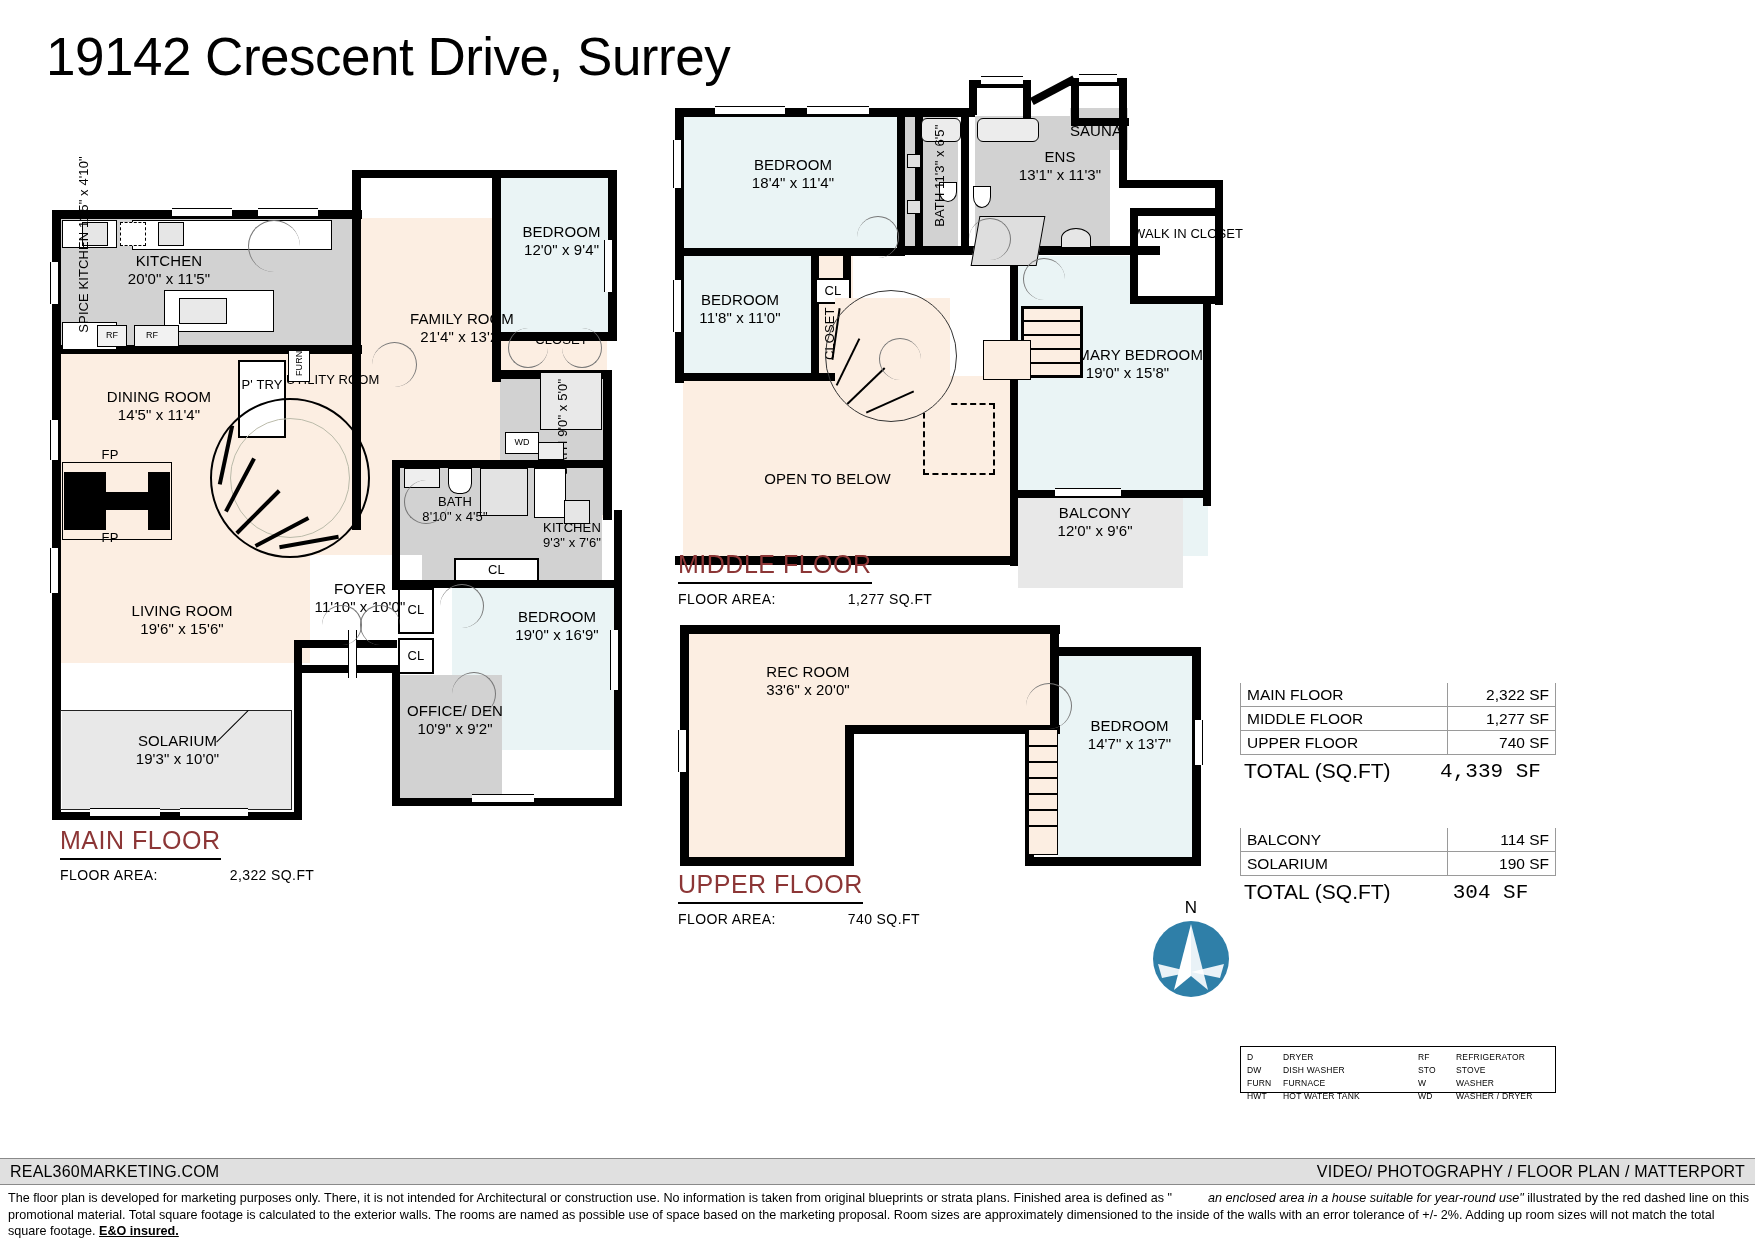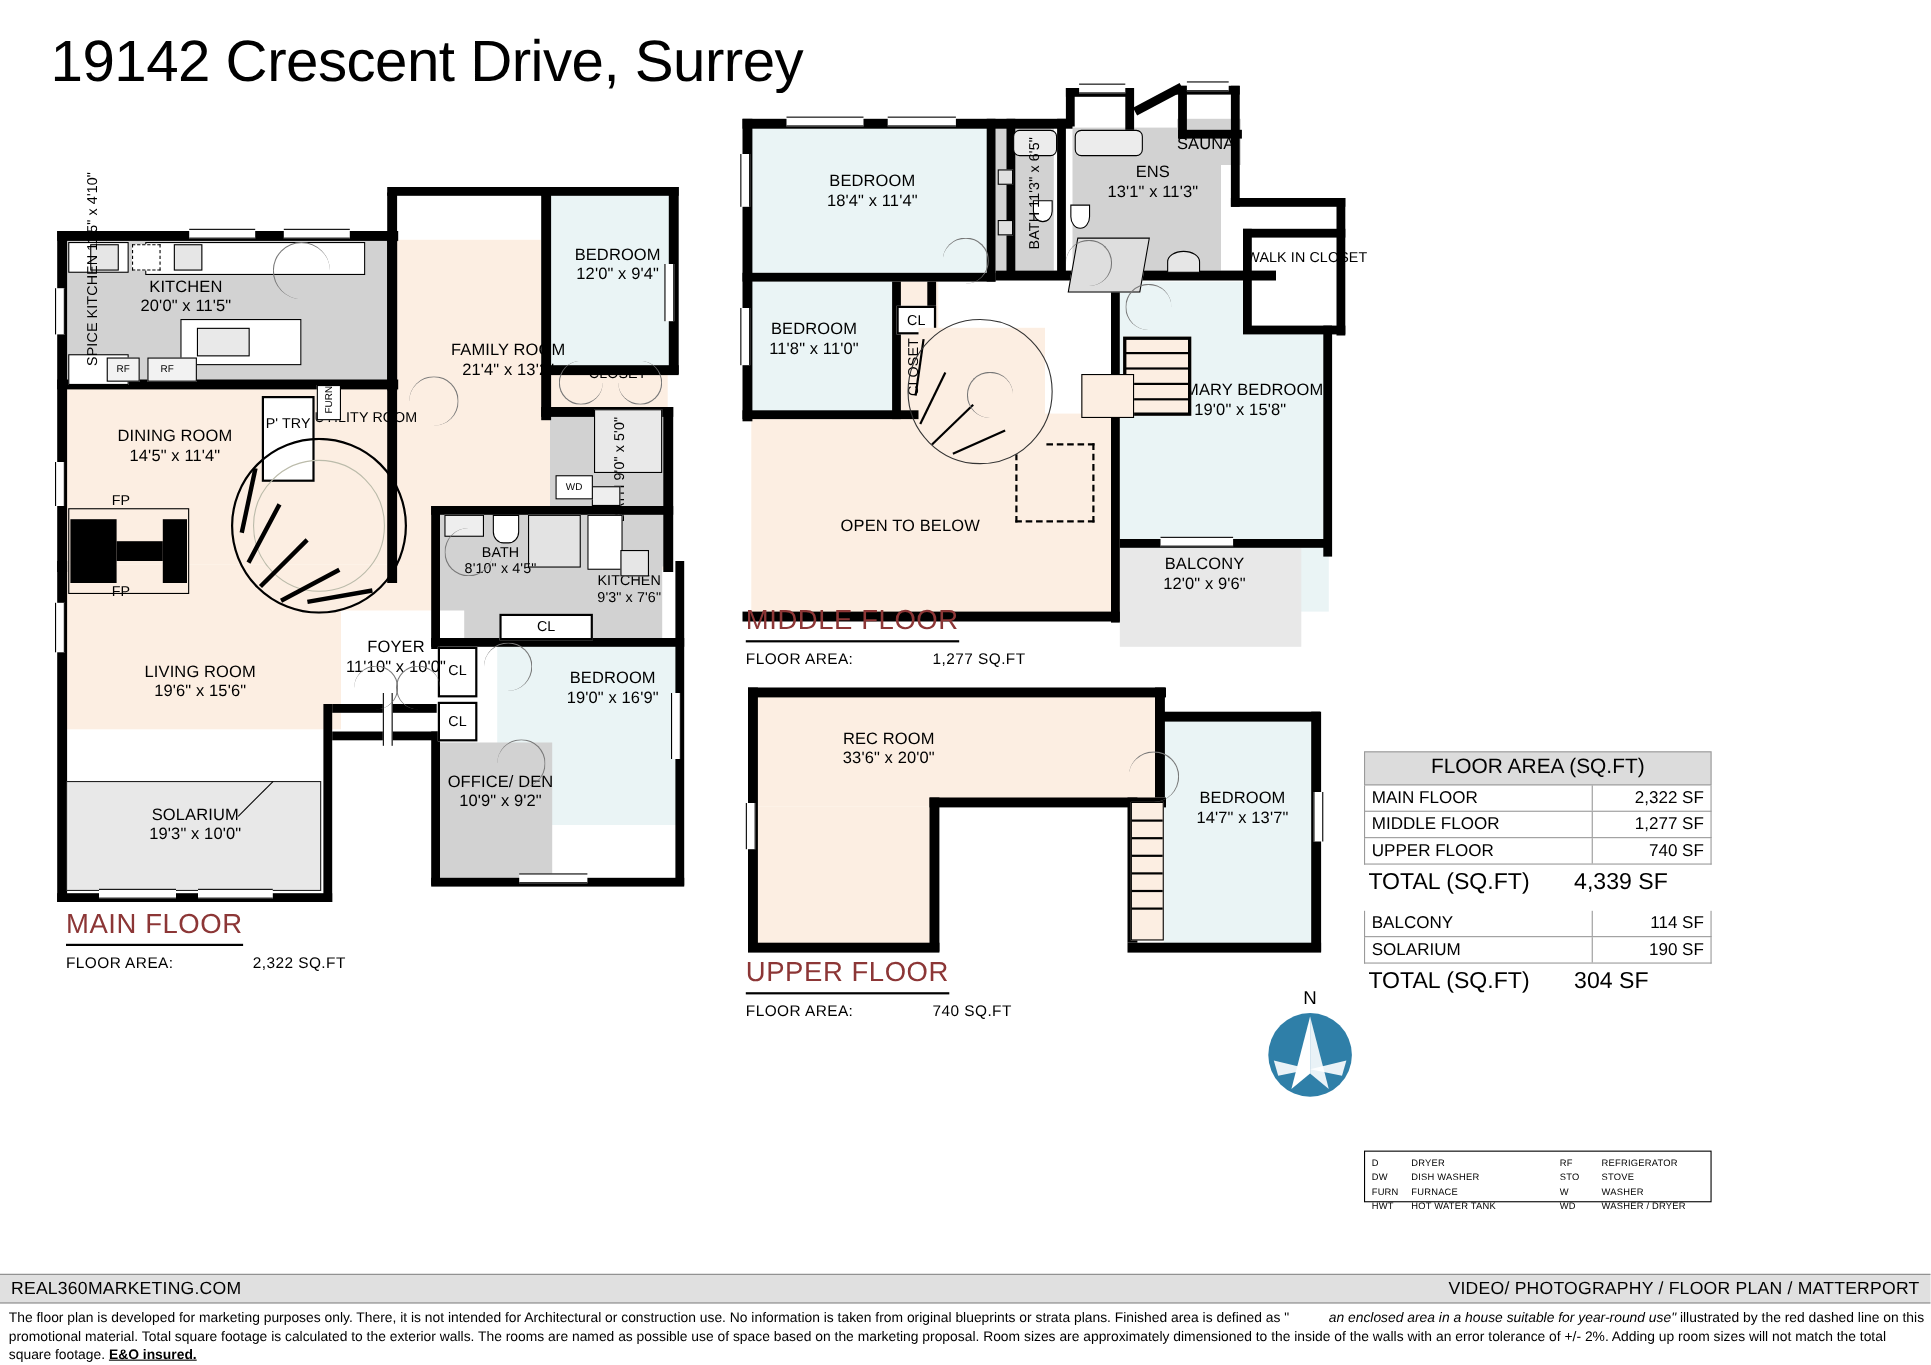--- a/index.html
+++ b/index.html
@@ -78,21 +78,21 @@
   .area-table .row .v {
     width:108px; text-align:right; padding-right:6px; font-size:15.5px;
     border-left:1px solid #9a9a9a; height:100%;
     display:flex; align-items:center; justify-content:flex-end;
   }
   .area-table .tot {
     display:flex; align-items:center; margin-top:4px;
     font-size:21px;
   }
   .area-table .tot .k { flex:1; padding-left:4px; }
-  .area-table .tot .v { width:125px; text-align:left; padding-right:6px; }
+  .area-table .tot .v { width:125px; text-align:center; padding-right:6px;font-family:Liberation Mono, monospace; }
 
   
   #legend {
     position:absolute; left:1240px; top:1046px; width:316px; height:47px;
     border:1px solid #000; padding:3px 0 0 6px;
     font-size:8.5px; letter-spacing:0.2px;
   }
   #legend .lrow { display:flex; height:13px; align-items:center; }
   #legend .c1 { width:36px; }
   #legend .c2 { width:135px; }
@@ -375,21 +375,21 @@
     <span>18'4" x 11'4"</span>
   </div>
   <div class="lbl" style="left:-5px; top:183px; width:140px;">
     <span>BEDROOM</span><br>
     <span>11'8" x 11'0"</span>
   </div>
   <div class="lbl sm rot" style="left:210px; top:60px; width:110px;">
     <span>BATH</span>
     <span>11'3" x 6'5"</span>
   </div>
-  <div class="lbl" style="left:308px; top:40px; width:130px;text-align:center;">
+  <div class="lbl" style="left:320px; top:40px; width:130px;text-align:center;">
     <span>ENS</span><br>
     <span>13'1" x 11'3"</span>
   </div>
   <div class="lbl" style="left:390px; top:14px; width:62px;">
     <span>SAUNA</span>
   </div>
   <div class="lbl sm" style="left:458px; top:118px; width:90px;">
     <span>WALK IN CLOSET</span>
   </div>
   <div class="lbl" style="left:375px; top:238px; width:155px;">
@@ -499,21 +499,20 @@
   <svg width="78" height="78" viewBox="0 0 78 78">
     <circle cx="39" cy="39" r="38" fill="#2f7fa8"></circle>
     <path d="M39 4 L22 70 L39 56 Z" fill="#ffffff"></path>
     <path d="M39 4 L56 70 L39 56 Z" fill="#e9f2f7"></path>
     <path d="M6 44 L39 52 L10 58 Z" fill="#ffffff" opacity="0.9"></path>
     <path d="M72 44 L39 52 L68 58 Z" fill="#ffffff" opacity="0.9"></path>
   </svg>
 </div>
 
 <div class="area-table" style="left:1240px; top:683px;">
-  <div class="hd">FLOOR AREA (SQ.FT)</div>
   <div class="row">
     <span class="k">MAIN FLOOR</span>
     <span class="v">2,322 SF</span>
   </div>
   <div class="row">
     <span class="k">MIDDLE FLOOR</span>
     <span class="v">1,277 SF</span>
   </div>
   <div class="row">
     <span class="k">UPPER FLOOR</span>

